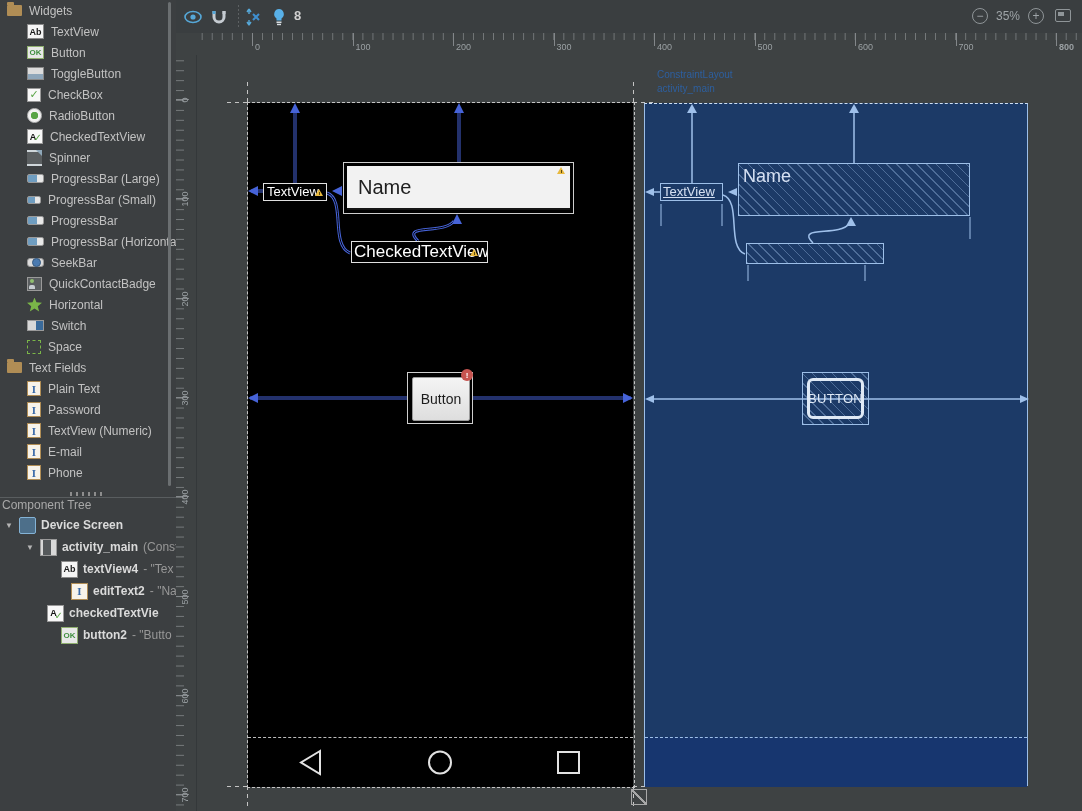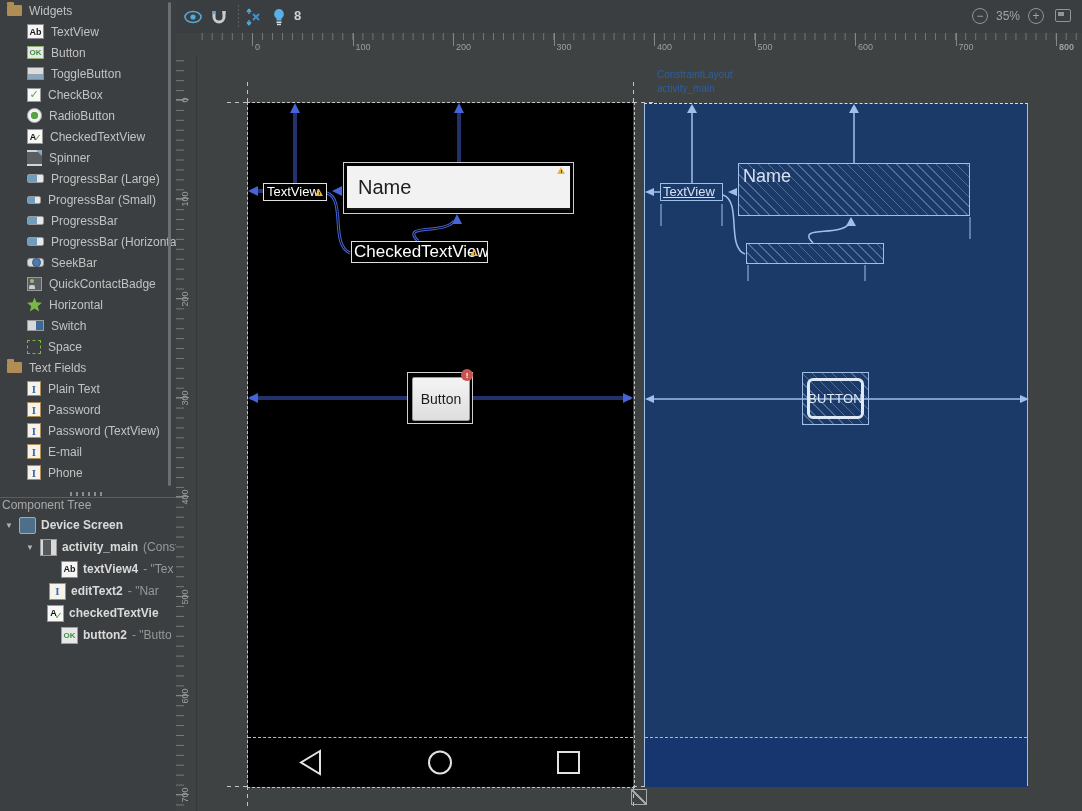--- a/index.html
+++ b/index.html
@@ -209,21 +209,21 @@
         <div class="p-item">
       <span class="pi ic-textfield"></span>
       <span class="p-label">Plain Text</span>
     </div>
         <div class="p-item">
       <span class="pi ic-textfield"></span>
       <span class="p-label">Password</span>
     </div>
         <div class="p-item">
       <span class="pi ic-textfield"></span>
-      <span class="p-label">Password (TextView)</span>
+      <span class="p-label">TextView (Numeric)</span>
     </div>
         <div class="p-item">
       <span class="pi ic-textfield"></span>
       <span class="p-label">E-mail</span>
     </div>
         <div class="p-item">
       <span class="pi ic-textfield"></span>
       <span class="p-label">Phone</span>
     </div>
       </div>
@@ -245,21 +245,21 @@
       <span class="pi ic-layout"></span>
       <span class="tree-label">activity_main</span>
       <span class="tree-suffix"> (Const</span>
     </div>
         <div class="tree-row" style="padding-left: 46px;">
       <span class="tree-arrow" style="visibility: hidden;">▼</span>
       <span class="pi ic-textview"></span>
       <span class="tree-label">textView4</span>
       <span class="tree-suffix"> - "Tex</span>
     </div>
-        <div class="tree-row" style="padding-left: 34px;">
+        <div class="tree-row" style="padding-left: 56px;">
       <span class="tree-arrow" style="visibility: hidden;">▼</span>
       <span class="pi ic-textfield"></span>
       <span class="tree-label">editText2</span>
       <span class="tree-suffix"> - "Nar</span>
     </div>
         <div class="tree-row" style="padding-left: 32px;">
       <span class="tree-arrow" style="visibility: hidden;">▼</span>
       <span class="pi ic-checkedtext"></span>
       <span class="tree-label">checkedTextVie</span>
       <span class="tree-suffix"></span>

